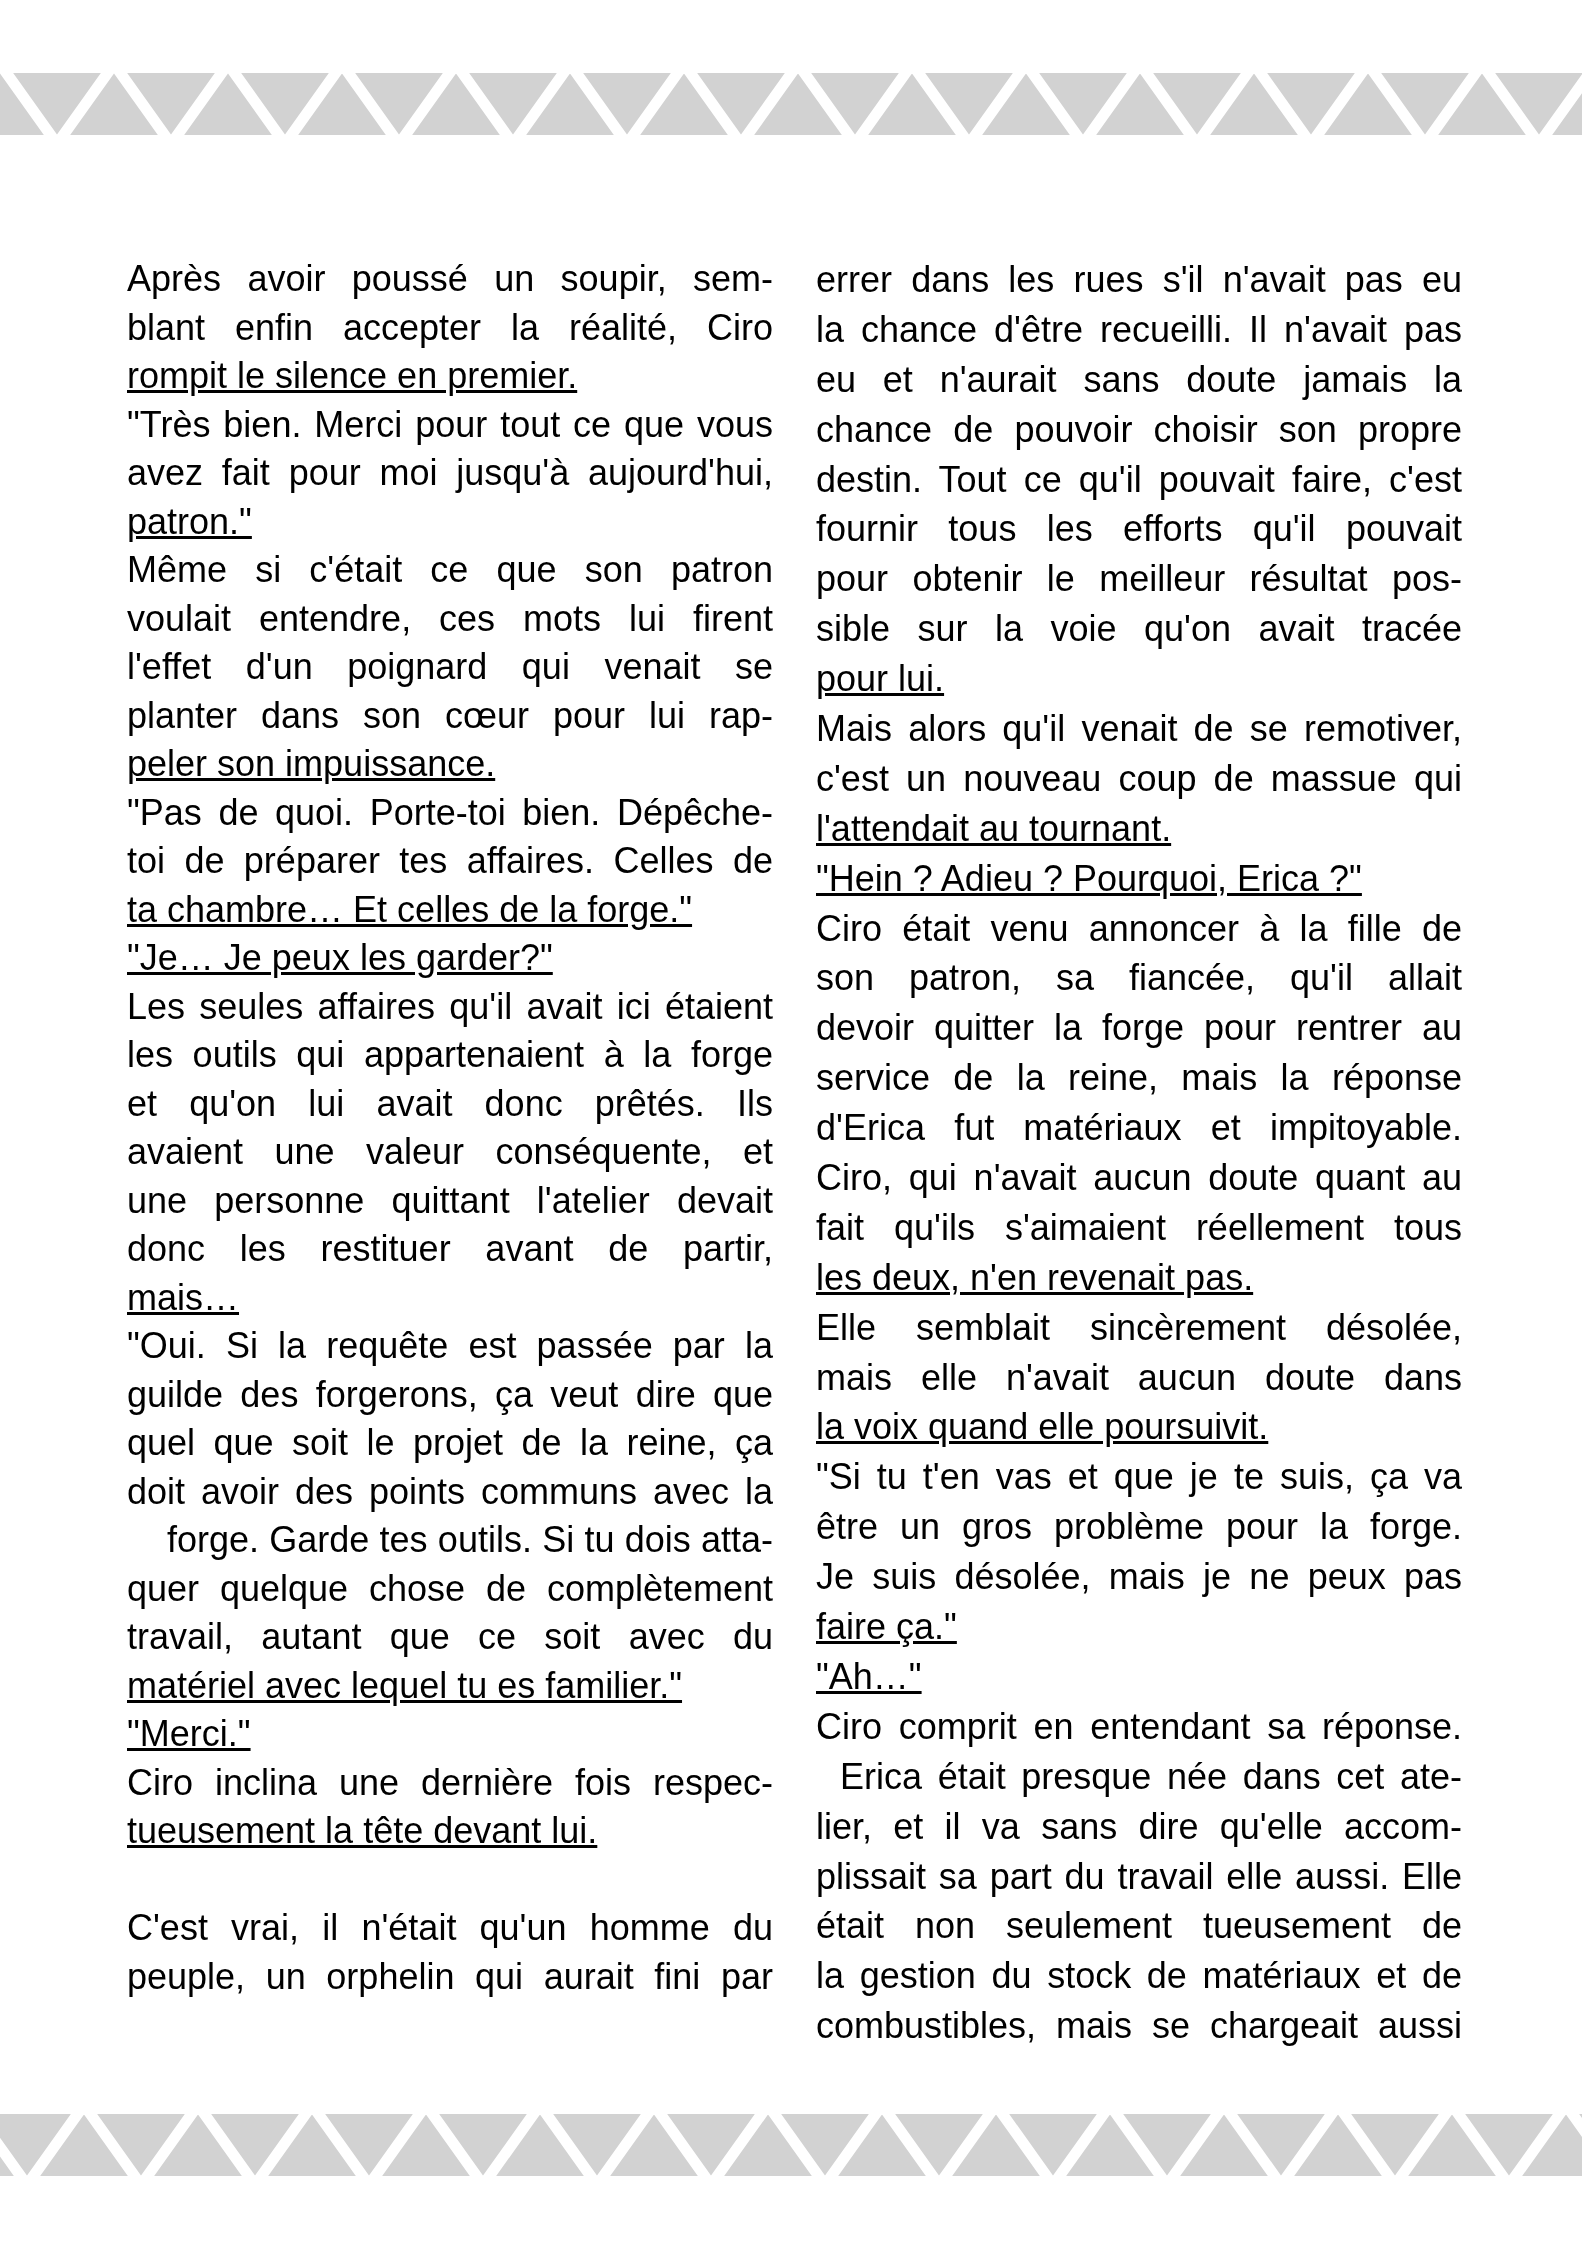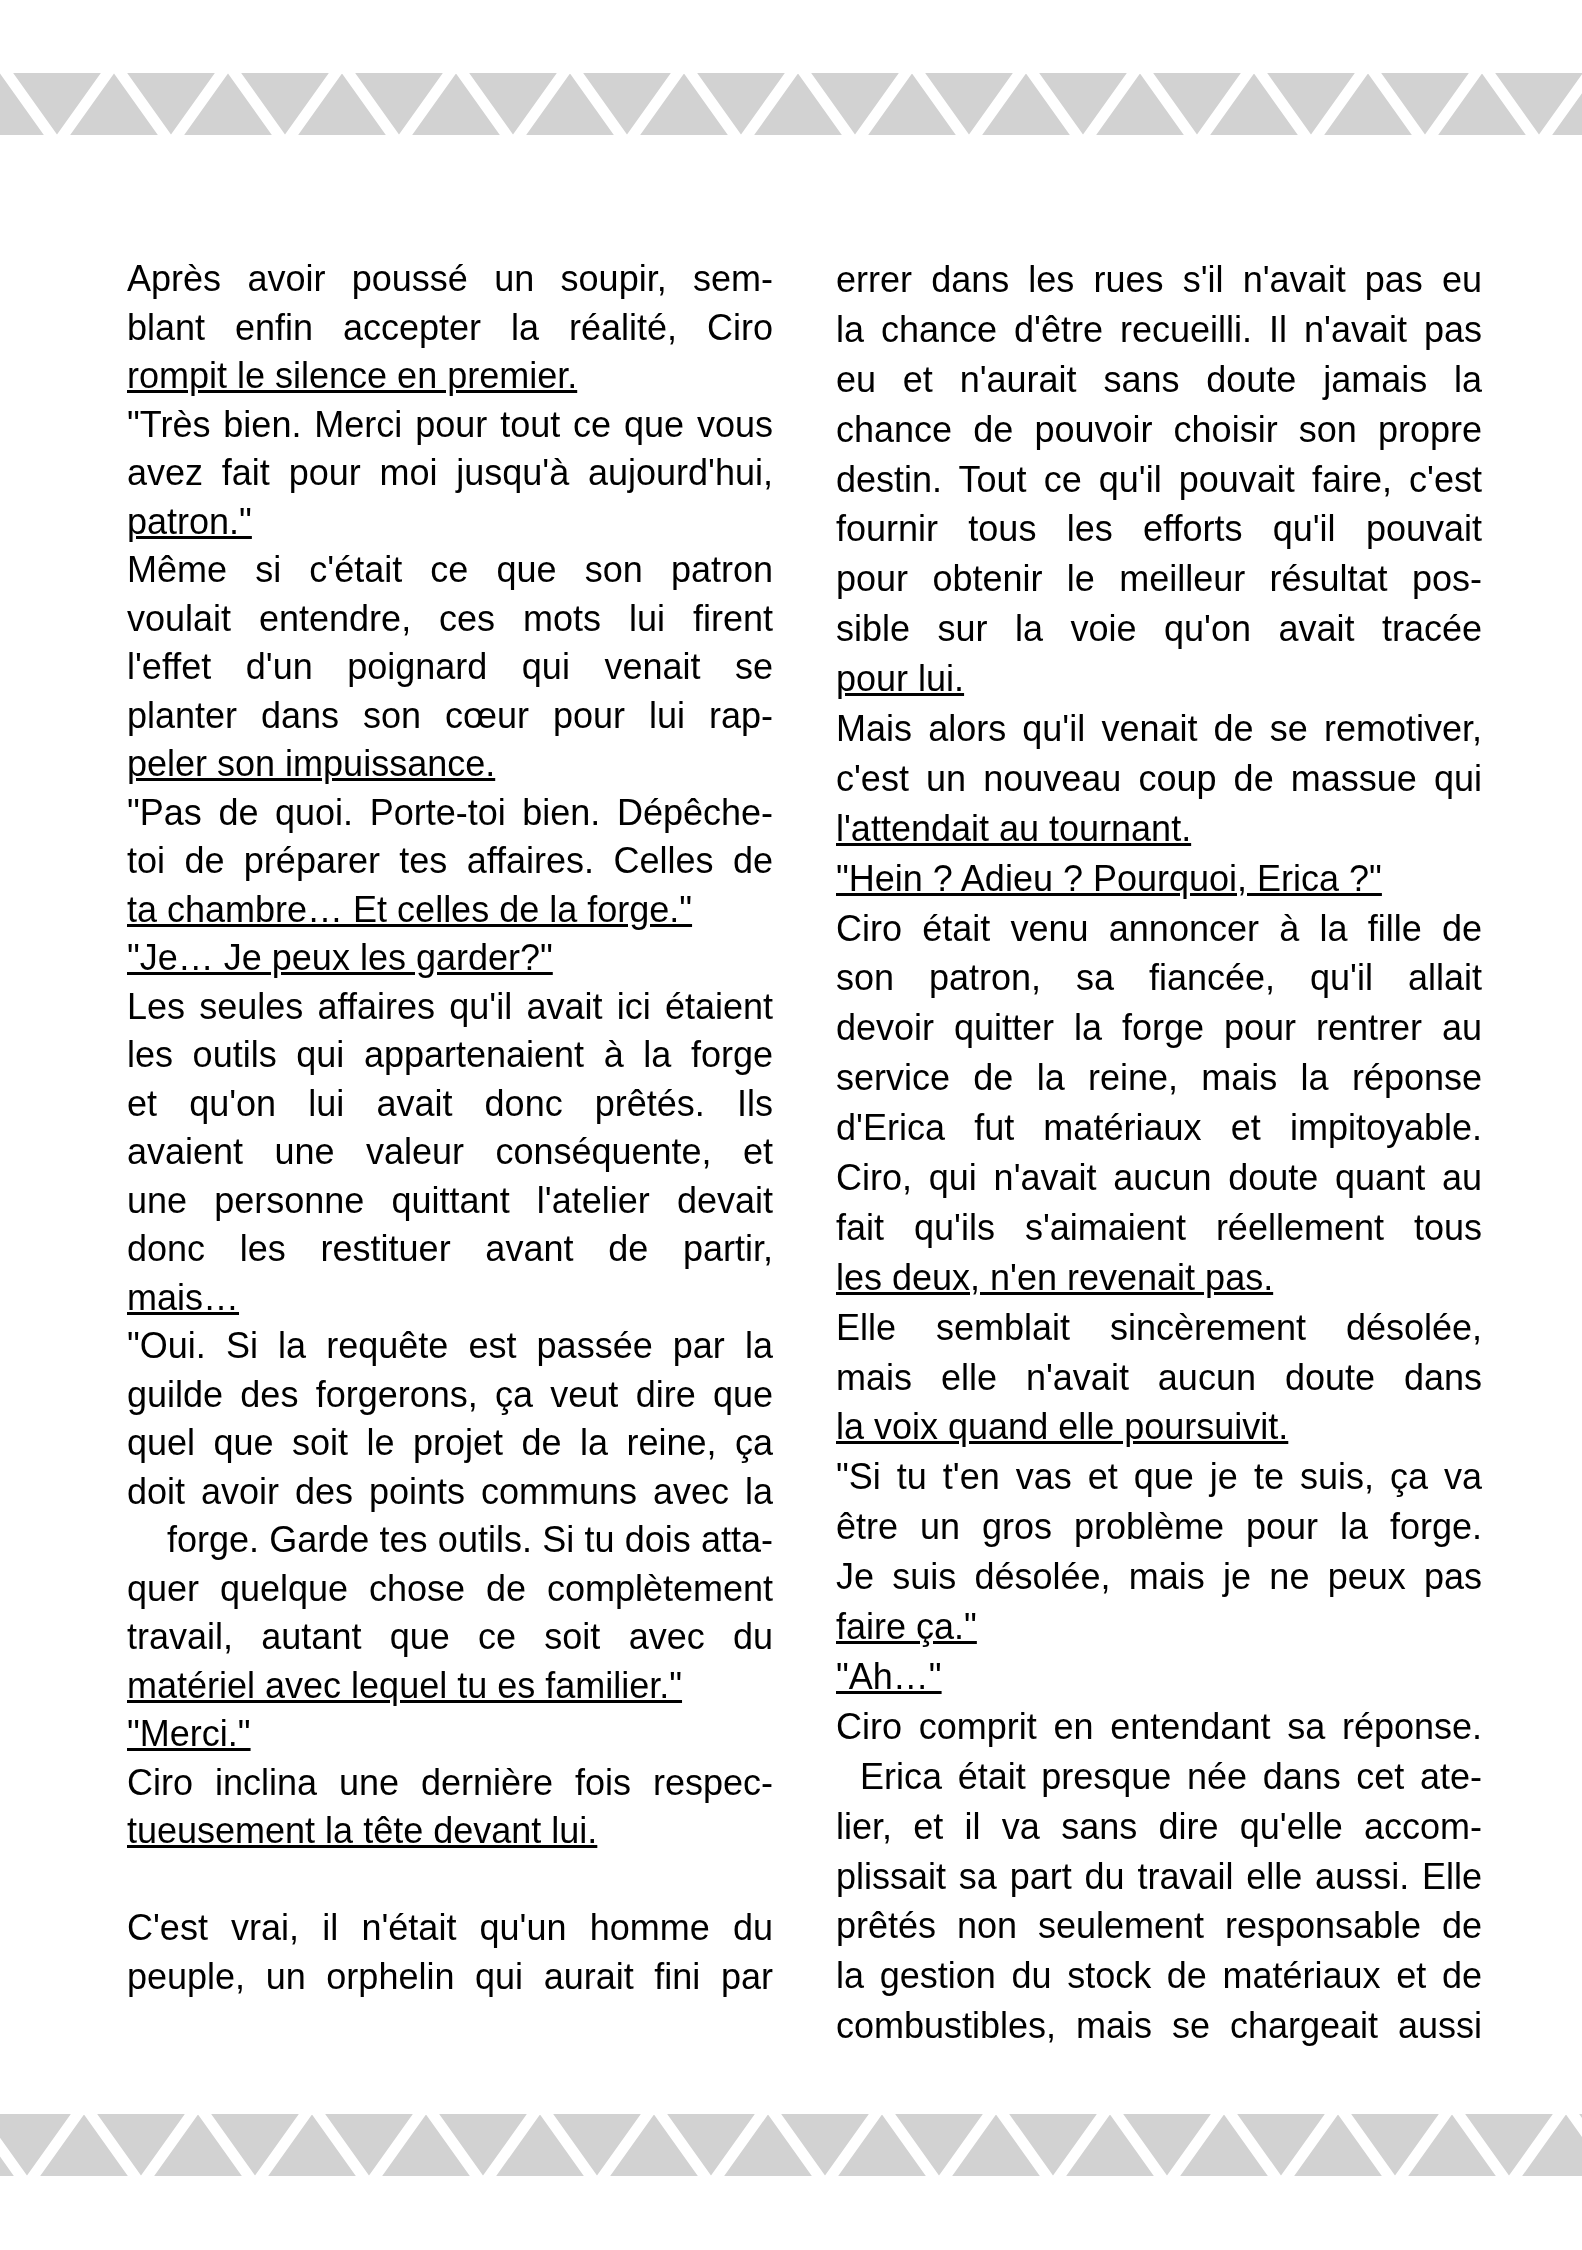--- a/index.html
+++ b/index.html
@@ -17,21 +17,21 @@
   #band-bottom{top:2114px;}
   .col{
     position:absolute;
     top:255px;
     width:646px;
     color:#000000;
     font-size:36px;
     letter-spacing:0px;
   }
   .col-left{left:127px;}
-  .col-right{left:836px;}
+  .col-right{left:816px;}
   .col-left .line{line-height:48.5px;height:48.5px;}
   .col-right .line{line-height:49.9px;height:49.9px;}
   .line{overflow:hidden;white-space:normal;}
   .line.j{text-align:justify;text-align-last:justify;}
   .line.l{text-align:left;text-decoration:underline;}
   .line.b{}
 </style>
 </head>
 <body style="background: rgb(255, 255, 255);">
 
@@ -105,21 +105,21 @@
     <div class="line l" style="color: rgb(0, 0, 0);">la voix quand elle poursuivit.</div>
     <div class="line j" style="color: rgb(0, 0, 0);">"Si tu t'en vas et que je te suis, ça va</div>
     <div class="line j" style="color: rgb(0, 0, 0);">être un gros problème pour la forge.</div>
     <div class="line j" style="color: rgb(0, 0, 0);">Je suis désolée, mais je ne peux pas</div>
     <div class="line l" style="color: rgb(0, 0, 0);">faire ça."</div>
     <div class="line l" style="color: rgb(0, 0, 0);">"Ah…"</div>
     <div class="line j" style="color: rgb(0, 0, 0);">Ciro comprit en entendant sa réponse.</div>
     <div class="line j" style="color: rgb(0, 0, 0); margin-left: 24px;">Erica était presque née dans cet ate-</div>
     <div class="line j" style="color: rgb(0, 0, 0);">lier, et il va sans dire qu'elle accom-</div>
     <div class="line j" style="color: rgb(0, 0, 0);">plissait sa part du travail elle aussi. Elle</div>
-    <div class="line j" style="color: rgb(0, 0, 0);">prêtés non seulement responsable de</div>
+    <div class="line j" style="color: rgb(0, 0, 0);">était non seulement tueusement de</div>
     <div class="line j" style="color: rgb(0, 0, 0);">la gestion du stock de matériaux et de</div>
     <div class="line j" style="color: rgb(0, 0, 0);">combustibles, mais se chargeait aussi</div>
   </div>
 
 <svg id="band-bottom" class="band" viewBox="0 0 1582 62" preserveAspectRatio="none">
   <rect class="band-bg" x="0" y="0" width="1582" height="62" fill="#d2d2d2"></rect>
   <path class="band-zig" fill="none" stroke="#ffffff" stroke-width="11" d="M-87,71 L-30,-9 L27,71 L84,-9 L141,71 L198,-9 L255,71 L312,-9 L369,71 L426,-9 L483,71 L540,-9 L597,71 L654,-9 L711,71 L768,-9 L825,71 L882,-9 L939,71 L996,-9 L1053,71 L1110,-9 L1167,71 L1224,-9 L1281,71 L1338,-9 L1395,71 L1452,-9 L1509,71 L1566,-9 L1623,71"></path>
 </svg>
 
 </body></html>

